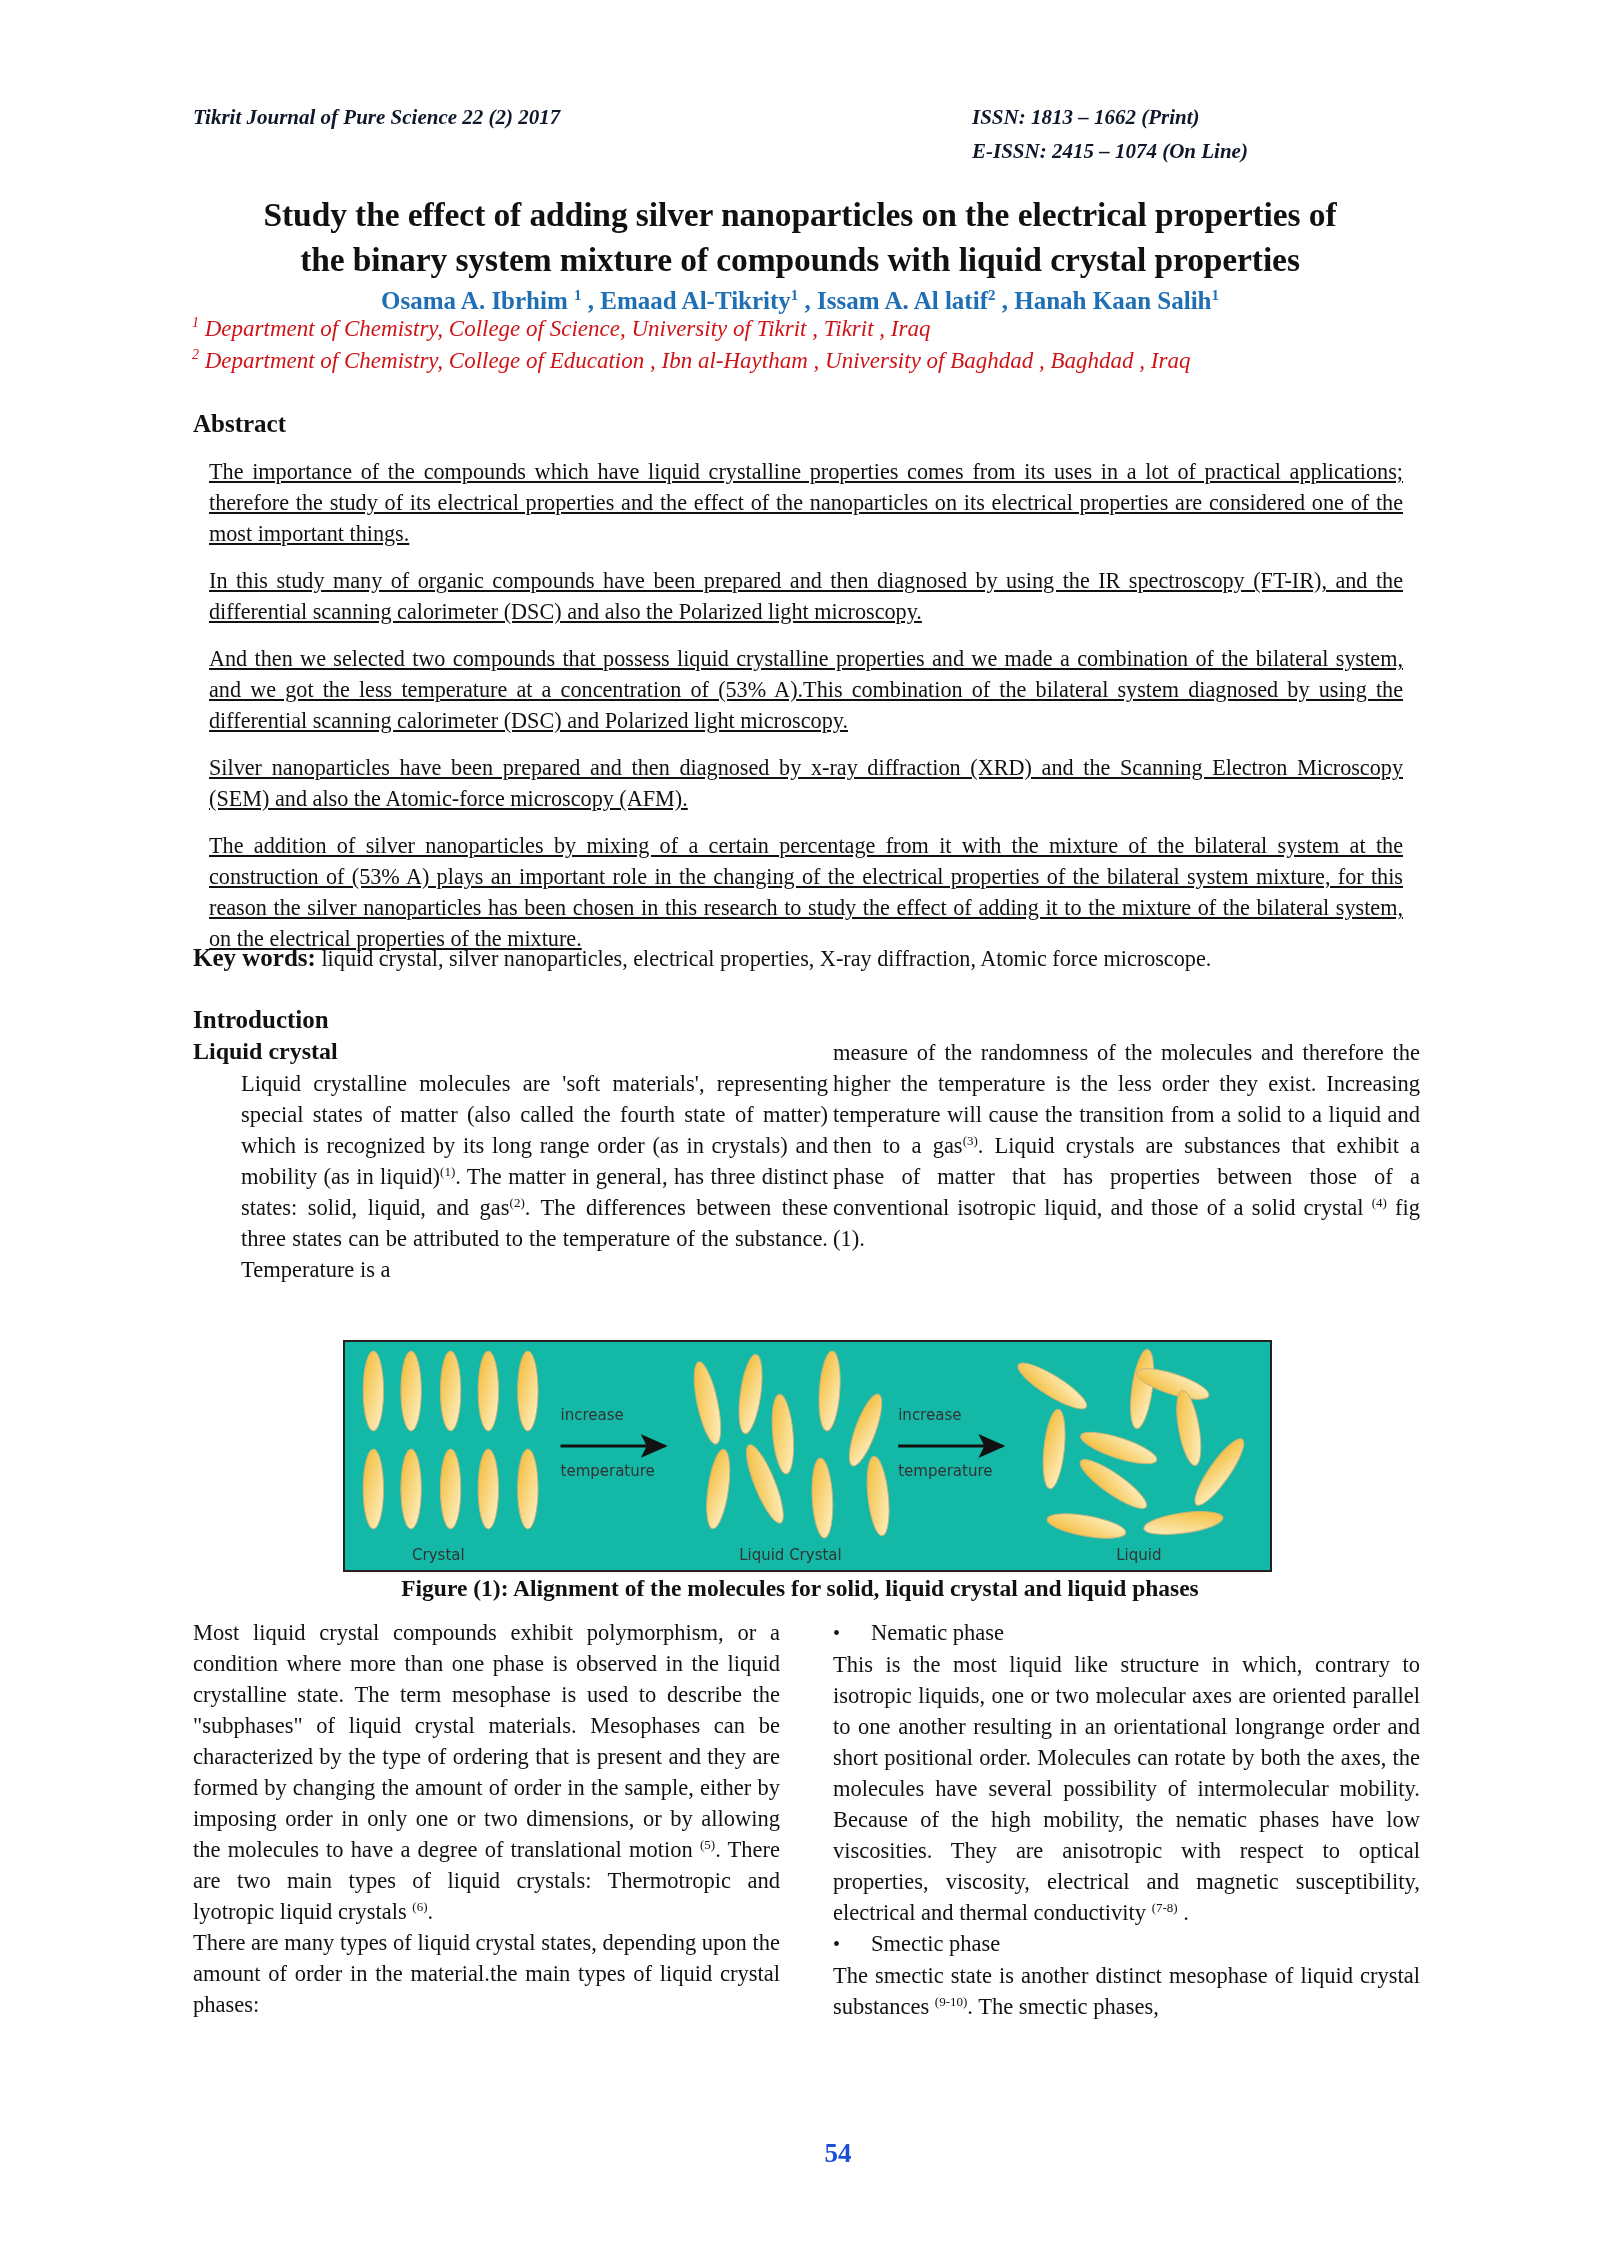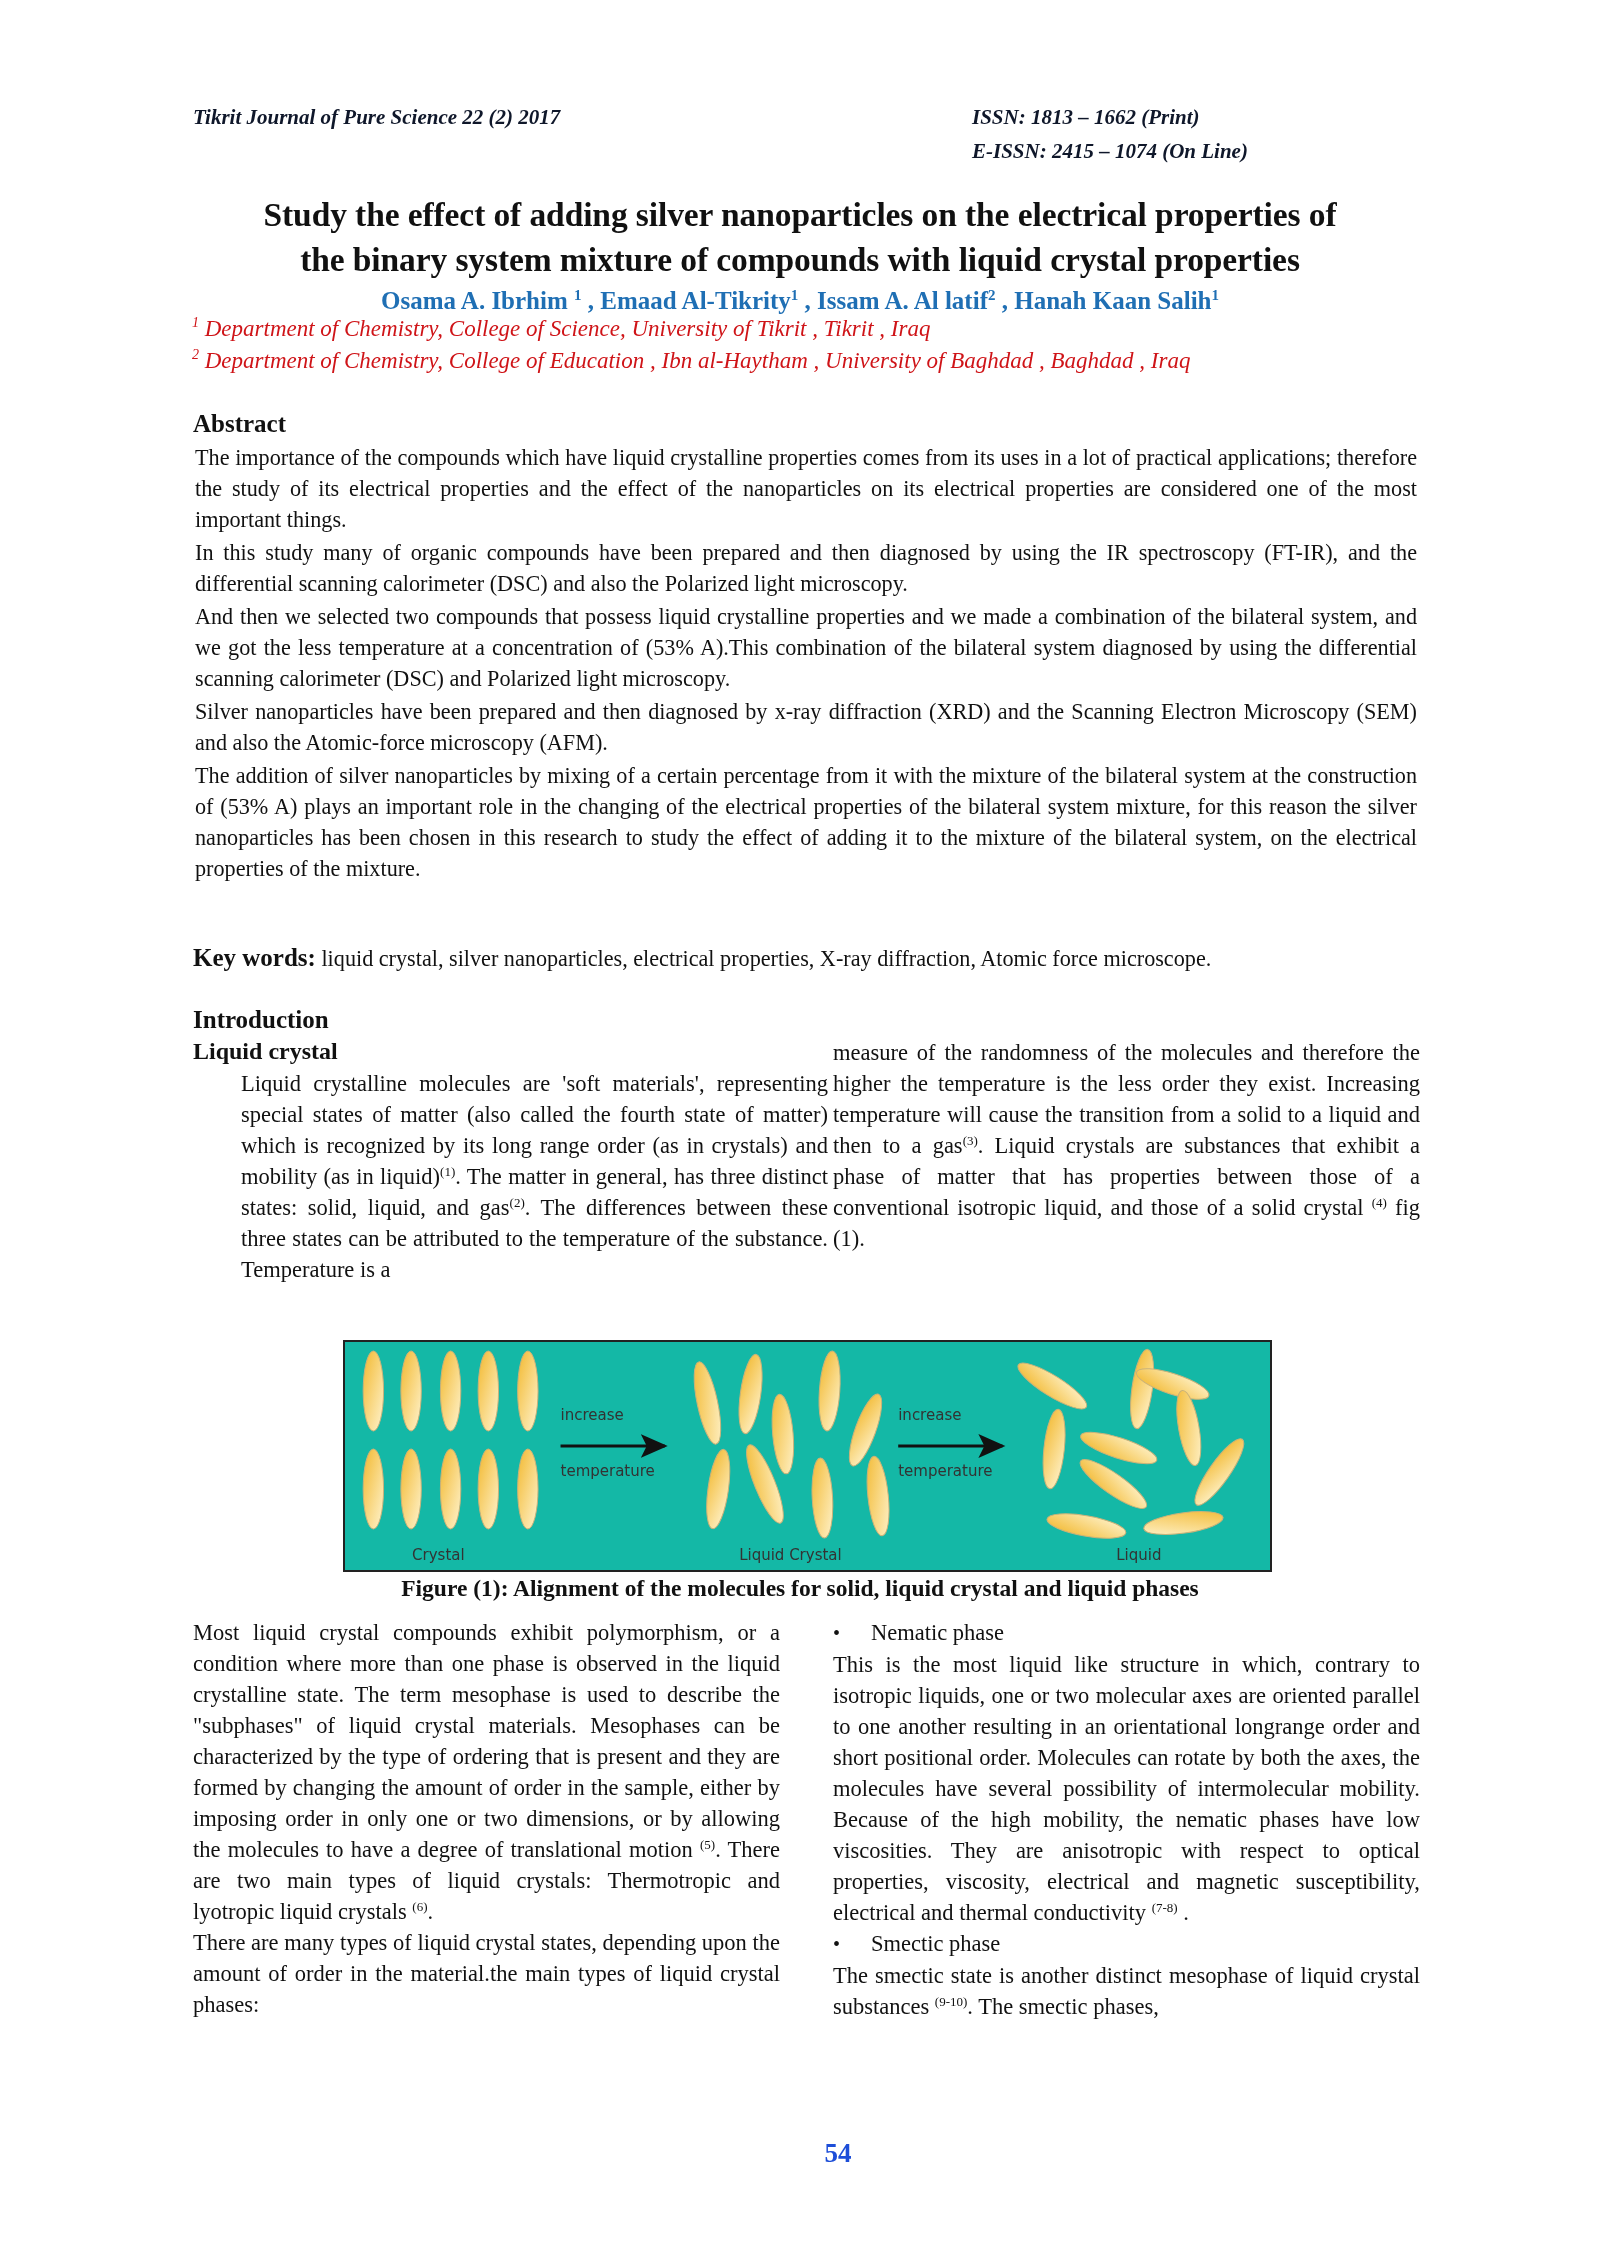--- a/index.html
+++ b/index.html
@@ -15,21 +15,21 @@
              font-weight: bold; color: #1f6fb4; font-size: 25px; line-height: 30px; }
   #authors sup { font-size: 15px; }
   .aff { left: 192px; width: 1260px; color: #cf1418; font-style: italic; font-size: 23px; line-height: 30px; }
   .aff sup { font-size: 14px; font-style: italic; }
   #aff1 { top: 308px; }
   #aff2 { top: 340px; }
   .full { left: 193px; width: 1226px; text-align: justify; font-size: 22.2px; line-height: 31px; }
   .h-bold { font-weight: bold; font-size: 25px; line-height: 32px; }
   #abstract-h { left: 193px; top: 408px; }
   #abstract { top: 440px; }
-  #abstract p { margin: 2px; text-align: justify; text-align-last: left; }
+  #abstract p { margin: 16px; text-align: justify; text-align-last: left; text-decoration: underline; }
   #keywords { top: 942px; font-size: 22.2px; line-height: 31px; }
   #keywords .kw { font-weight: bold; font-size: 25px; }
   #intro-h { left: 193px; top: 1004px; }
   .col { width: 587px; text-align: justify; font-size: 22.5px; line-height: 31px; }
   .col p { margin: 0; }
   #lc-h { left: 193px; top: 1036px; font-weight: bold; font-size: 24px; line-height: 31px; }
   #col1a { left: 193px; top: 1068px; margin-left: 48px; }
   #col2a { left: 833px; top: 1037px; }
   sup.ref { font-size: 13px; line-height: 0; }
   #figure { left: 343px; top: 1340px; width: 925px; height: 228px; border: 2px solid #222; background: #14b8a6; }

